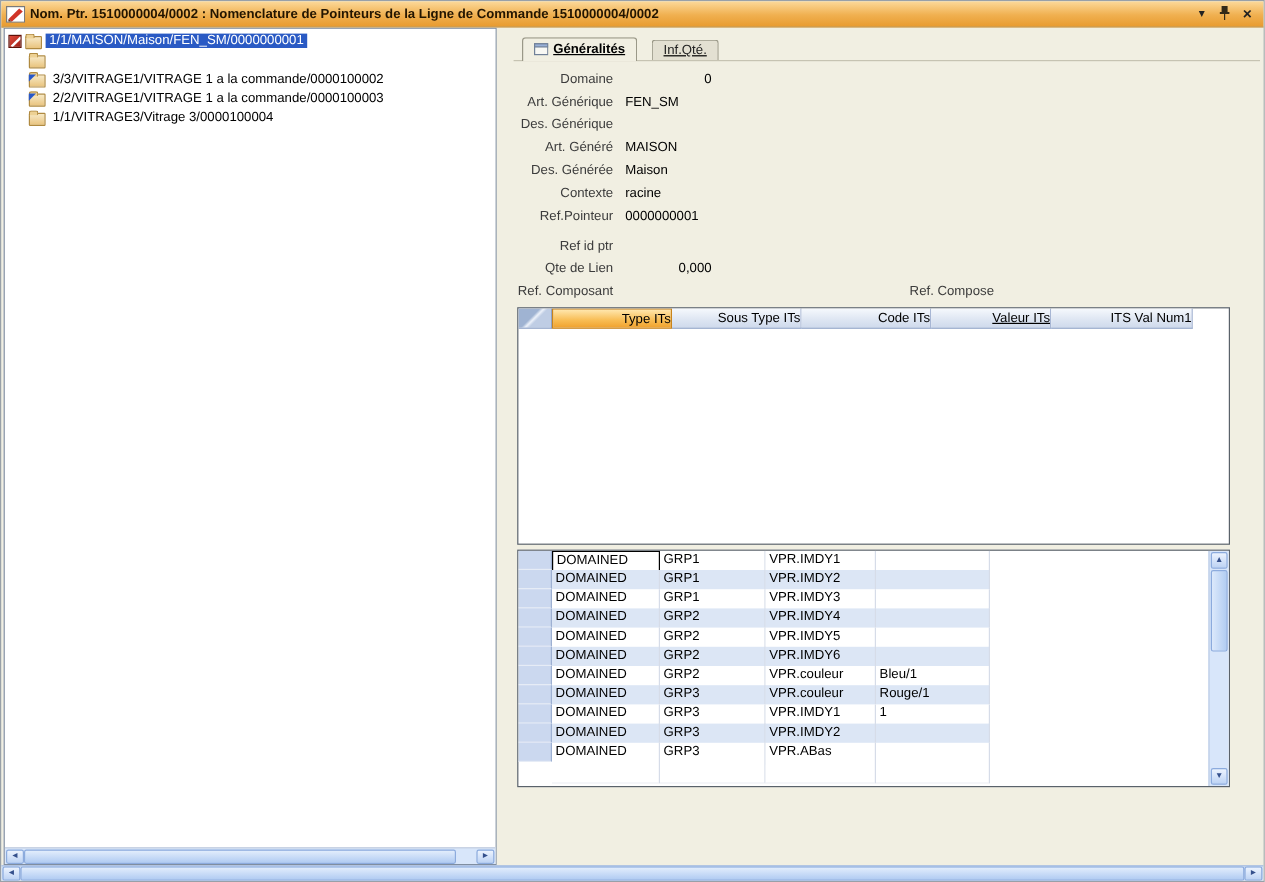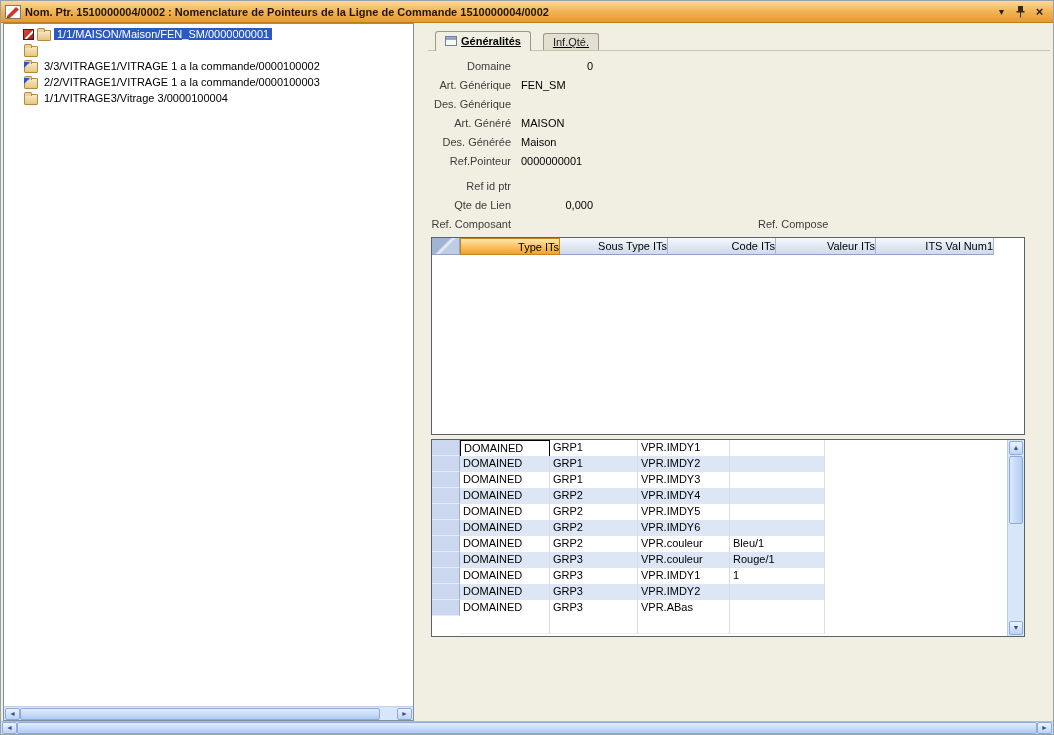--- a/index.html
+++ b/index.html
@@ -14,21 +14,21 @@
   .title { flex:1; font-weight:bold; color:#231500; white-space:nowrap; overflow:hidden; }
   .tb-btn { flex:none; width:15px; text-align:center; color:#222; font-size:10px; line-height:16px; cursor:default; }
   .tb-btn svg { vertical-align:middle; }
 
   
   .content { flex:1; display:flex; overflow:hidden; }
 
   
   .tree-panel { flex:none; width:411px; margin-left:2px; background:#fff; border:1px solid #808ea0; display:flex; flex-direction:column; overflow:hidden; }
   .tree { flex:1; padding-top:2px; overflow:hidden; }
-  .tree-item { display:flex; align-items:center; height:16px; padding-left:19px; gap:3px; white-space:nowrap; overflow:hidden; }
+  .tree-item { display:flex; align-items:center; height:16px; padding-left:3px; gap:3px; white-space:nowrap; overflow:hidden; }
   .tree-item.child { padding-left:20px; }
   .tree-root-icon { flex:none; width:11px; height:11px; background:linear-gradient(135deg,#e04838,#a02018); border:1px solid #601008; position:relative; overflow:hidden; }
   .tree-root-icon::after { content:""; position:absolute; left:0; top:4px; width:11px; height:2px; background:#fff; transform:rotate(-45deg); }
   .folder { flex:none; width:14px; height:11px; margin-top:2px; background:linear-gradient(#f7e9c6,#e9c47f); border:1px solid #b08a40; border-radius:1px; position:relative; }
   .folder::before { content:""; position:absolute; top:-3px; left:-1px; width:6px; height:3px; background:#edd194; border:1px solid #b08a40; border-bottom:none; border-radius:2px 2px 0 0; }
   .folder.blue-corner::after { content:""; position:absolute; top:-1px; left:-1px; border-style:solid; border-width:6px 6px 0 0; border-color:#2858c8 transparent transparent transparent; }
   .tree-label { padding:0 3px; }
   .tree-label.selected { background:#2a5ac4; color:#fff; }
 
   
@@ -72,21 +72,21 @@
   .gh.hl { background:linear-gradient(#ffe7ae,#f8bc52 60%,#f0a22e); border:1px solid #c8841c; }
   .gh.corner { background:linear-gradient(135deg,#9fb3d2 42%,#edf2fa 50%,#bfcde4 58%); border-right:1px solid #8fa3c8; }
   .grid-body { position:relative; }
   .grid-row { display:flex; height:16px; }
   .cell { flex:none; height:34px; line-height:15px; padding:0 3px; border-right:1px solid #d6dce8; border-bottom:1px solid #eef0f6; overflow:hidden; white-space:nowrap; background:#fff; }
   .grid-row.alt .cell { background:#dce6f5; border-bottom-color:#dce6f5; }
   .sel { flex:none; height:16px; background:#cbd8ef; border-right:1px solid #9db0d2; border-bottom:1px solid #e6ecf6; }
   .cell.focused { border:1px solid #000; line-height:14px; }
 
   .i0,.d0 { width:28px; }
-  .i1 { width:100px; } .i2 { width:108px; } .i3 { width:108px; } .i4 { width:100px; } .i5 { width:118px; }
+  .i1 { width:100px; } .i2 { width:108px; } .i3 { width:108px; } .i4 { width:100px;text-decoration:underline; } .i5 { width:118px; }
   .d1 { width:90px; } .d2 { width:88px; } .d3 { width:92px; } .d4 { width:95px; }
 </style>
 </head>
 <body>
 
 <div class="window">
 
   <div class="titlebar">
     <span class="app-icon">
       <svg width="16" height="14" viewBox="0 0 16 14">
@@ -170,20 +170,24 @@
           </div>
           <div class="form-row">
             <span class="form-label">Art. Généré</span>
             <span class="form-value">MAISON</span>
           </div>
           <div class="form-row">
             <span class="form-label">Des. Générée</span>
             <span class="form-value">Maison</span>
           </div>
           <div class="form-row">
+            <span class="form-label">Contexte</span>
+            <span class="form-value">racine</span>
+          </div>
+          <div class="form-row">
             <span class="form-label">Ref.Pointeur</span>
             <span class="form-value">0000000001</span>
           </div>
           <div class="form-row gap">
             <span class="form-label">Ref id ptr</span>
             <span class="form-value"></span>
           </div>
           <div class="form-row">
             <span class="form-label">Qte de Lien</span>
             <span class="form-value num">0,000</span>

